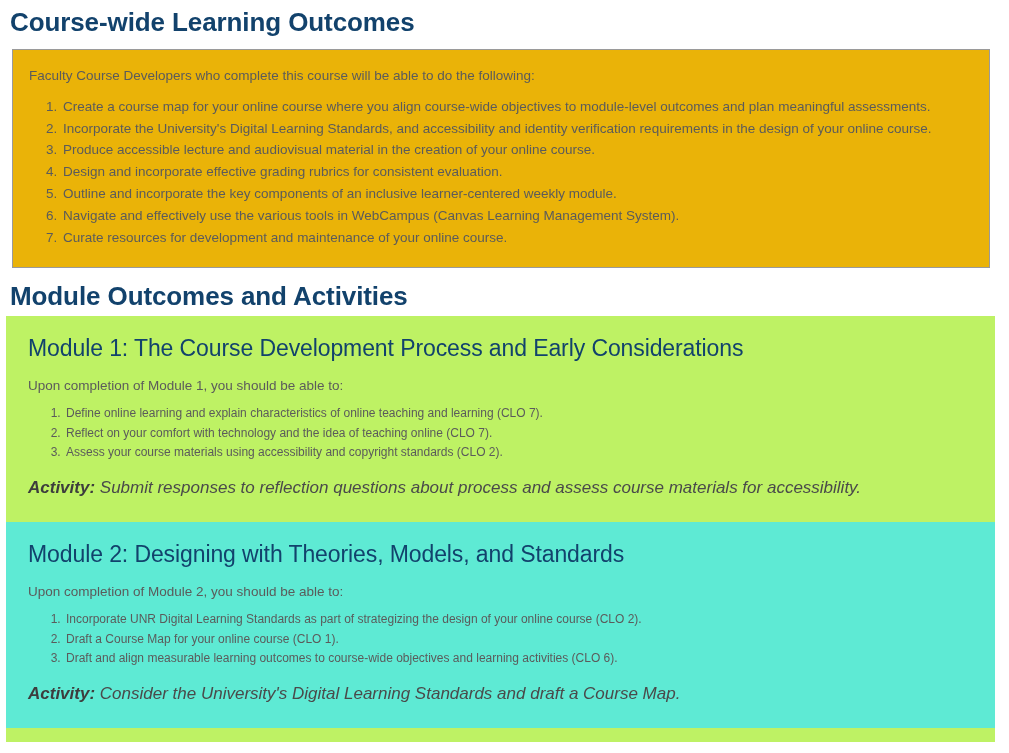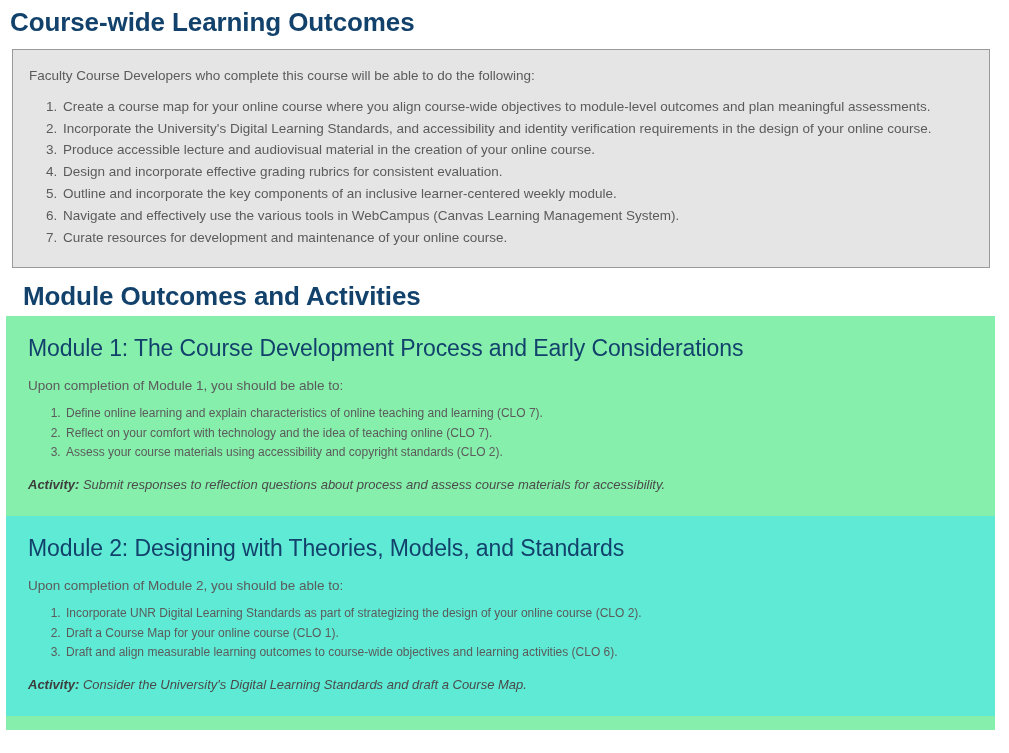--- a/index.html
+++ b/index.html
@@ -29,30 +29,29 @@
     font-size: 26px;
     font-weight: 700;
     color: #12426c;
     margin: 0;
     padding: 6px 0 4px 10px;
     line-height: 1.25;
     letter-spacing: -0.1px;
   }
   h1.section-title.second {
     padding-top: 12px;
-    margin-left: 13px;
   }
 
   
   .outline-box {
     margin: 6px 19px 0 12px;
     border: 1px solid #9a9a9a;
     box-sizing: border-box;
     padding: 16px 14px 18px 14px;
-    background: #e5e5e5;
+    background: #eab308;
   }
   .intro-line {
     font-size: 13.5px;
     color: #5b5b5b;
     margin: 0 0 4px 0;
     line-height: 1.5;
     padding-left: 2px;
   }
   ol.clo-list {
     margin: 10px 0 0 0;
@@ -65,21 +64,21 @@
     padding-left: 2px;
     margin: 0;
   }
 
   
   .module {
     margin: 0 14px 0 6px;
     padding: 14px 14px 22px 14px;
     box-sizing: border-box;
   }
-  .module.blue  { background: #86efac; }
+  .module.blue  { background: #bef264; }
   .module.gray  { background: #5eead4; }
 
   .module h2 {
     font-family: "Liberation Sans", sans-serif;
     font-size: 23px;
     font-weight: 400;
     color: #12426c;
     margin: 0 0 10px 0;
     padding: 4px 0 2px 8px;
     line-height: 1.3;
@@ -95,21 +94,21 @@
   ol.module-list {
     margin: 8px 0 0 0;
     padding-left: 44px;
     font-size: 12px;
     color: #5b5b5b;
     line-height: 1.62;
   }
   ol.module-list li { margin: 0; padding-left: 2px; }
 
   .activity {
-    font-size: 13px;
+    font-size: 17px;
     color: #4a4a4a;
     margin: 12px 0 0 0;
     padding-left: 8px;
     line-height: 1.5;
   }
   .activity .activity-label {
     font-weight: bold;
     font-style: italic;
     color: #3d3d3d;
   }

